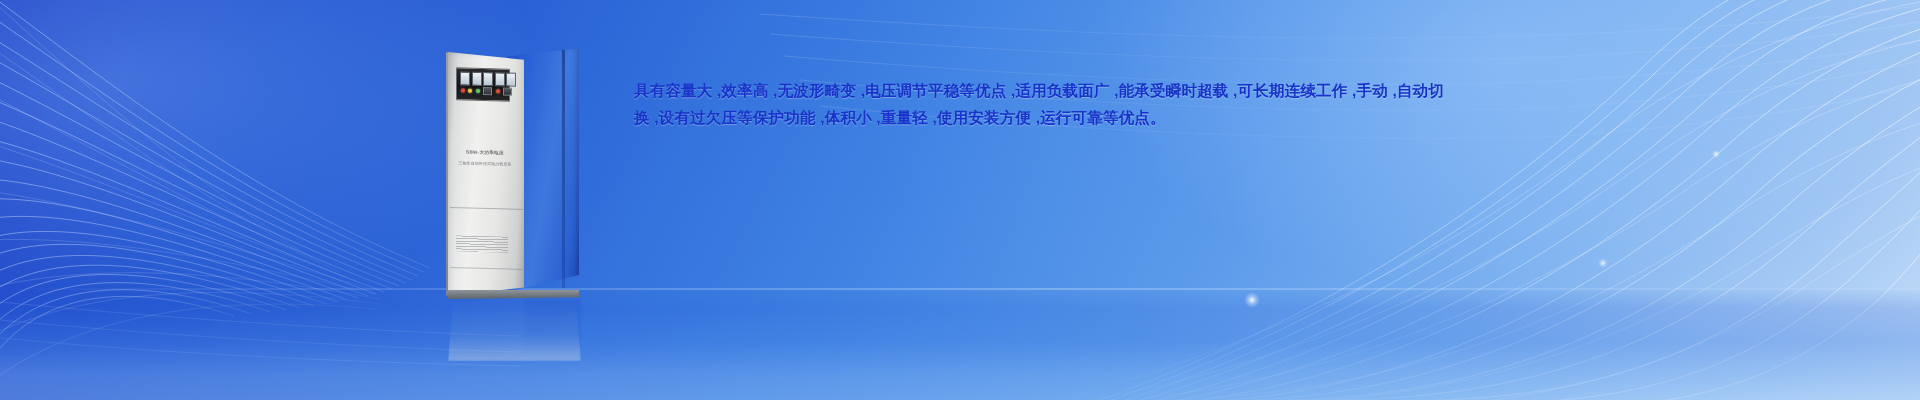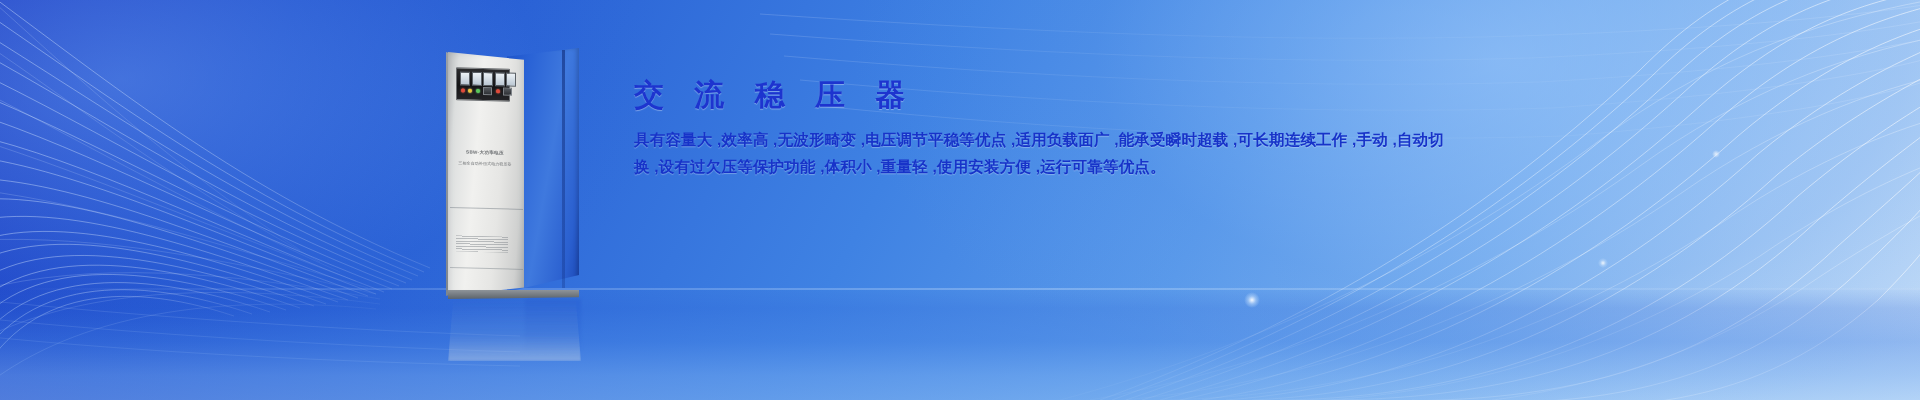--- a/index.html
+++ b/index.html
@@ -271,17 +271,16 @@
       <div class="vents"></div>
       <div class="seam2"></div>
 
       <div class="plinth"></div>
     </div>
     <div class="reflect-blue"></div>
     <div class="reflect"></div>
   </div>
 
   <div class="copy">
-    <h1 class="title">交 流 稳 压 器</h1>
     <p class="desc">具有容量大 ,效率高 ,无波形畸变 ,电压调节平稳等优点 ,适用负载面广 ,能承受瞬时超载 ,可长期连续工作 ,手动 ,自动切换 ,设有过欠压等保护功能 ,体积小 ,重量轻 ,使用安装方便 ,运行可靠等优点。</p>
   </div>
 
 </div>
 
 </body></html>

